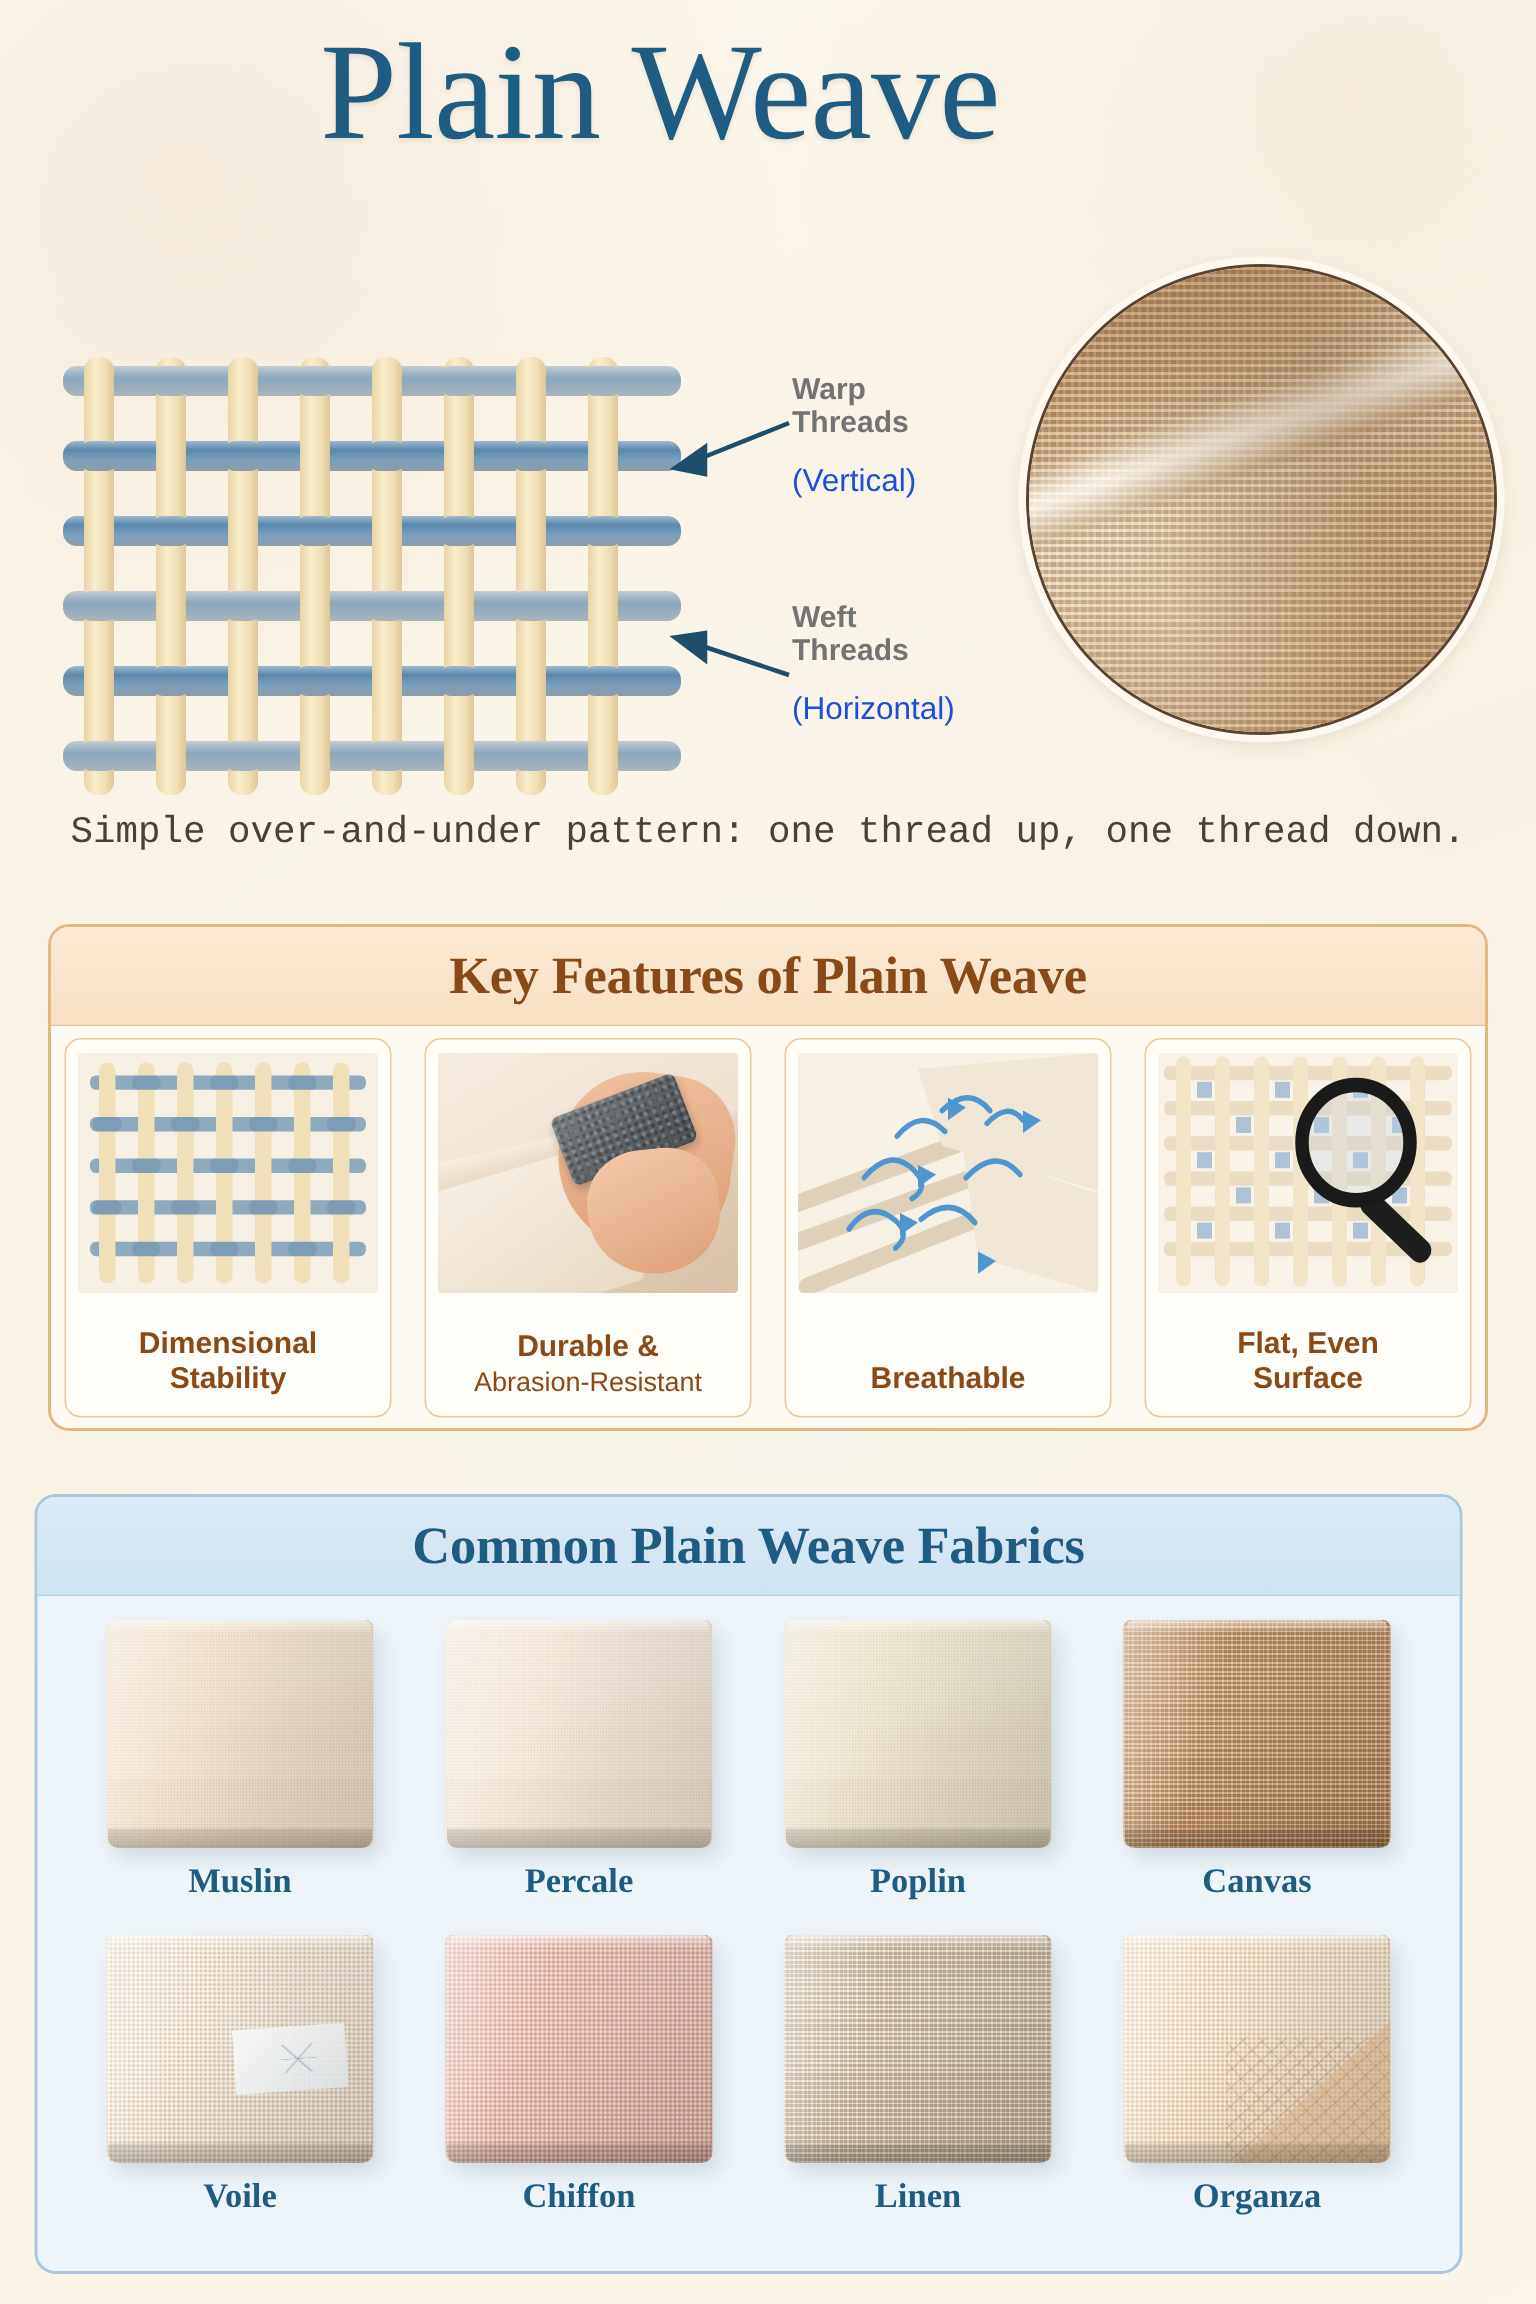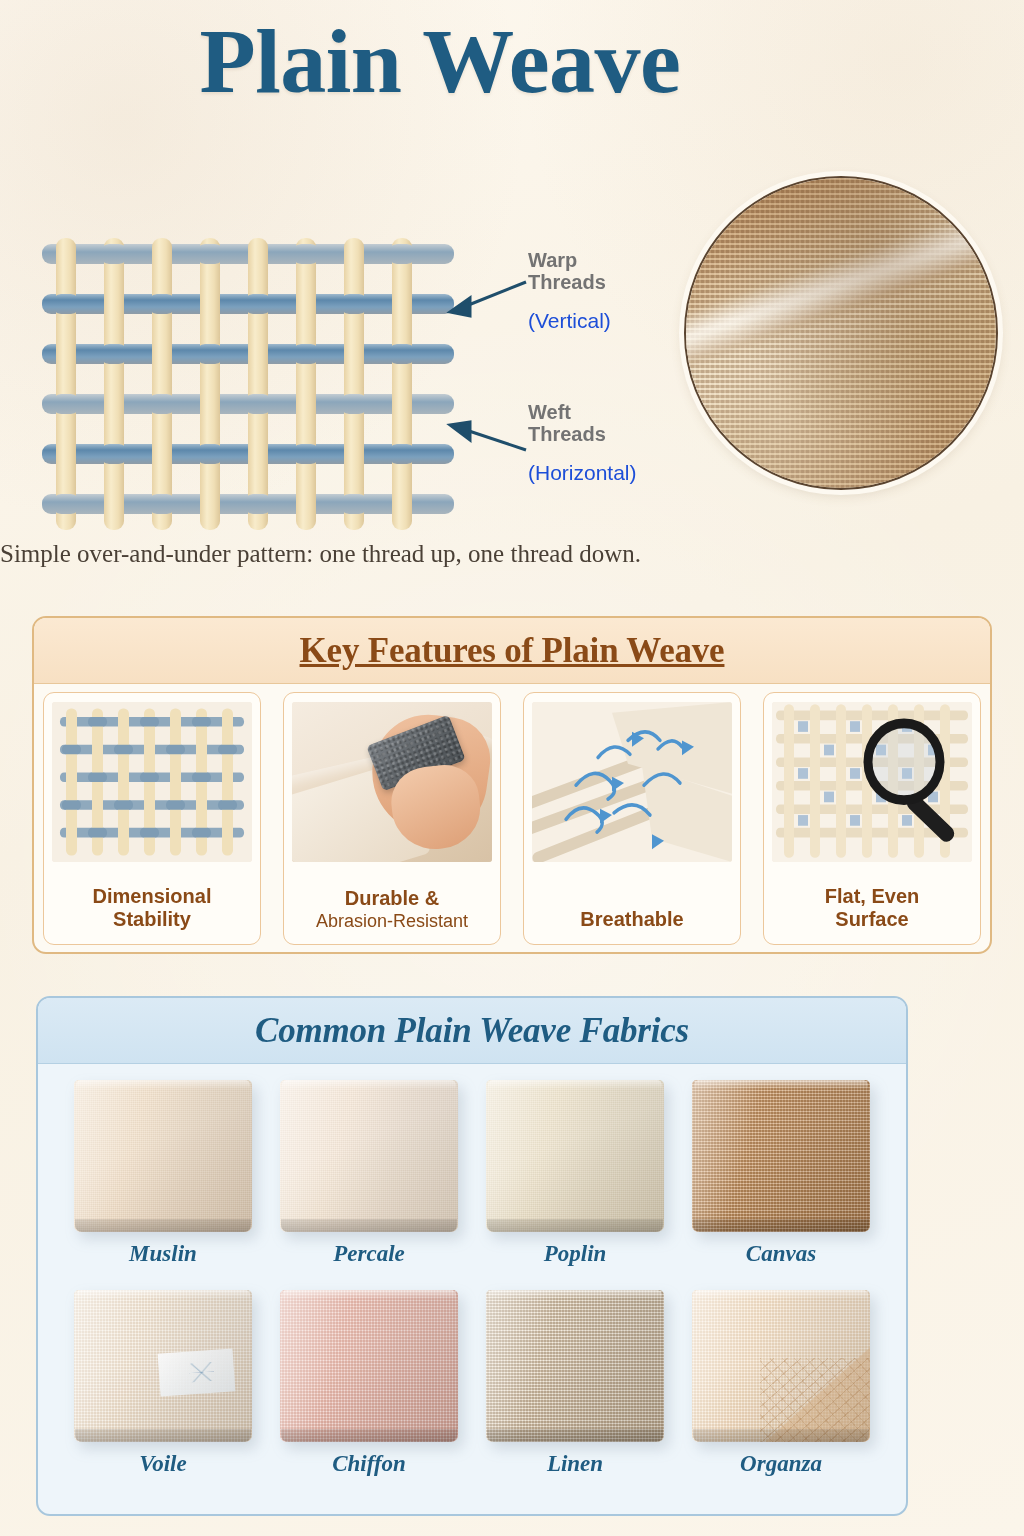--- a/index.html
+++ b/index.html
@@ -28,21 +28,21 @@
   }
 
   .page { position: relative; z-index: 1; width: 1024px; height: 1536px; }
 
   
   .title {
     position: absolute;
     top: 14px; left: 0; width: 880px;
     text-align: center;
     font-family: "Liberation Serif", serif;
-    font-weight: bold;
+    font-weight: normal;
     font-size: 92px;
     line-height: 1.04;
     color: #1f5c82;
     letter-spacing: -.5px;
     text-shadow: 0 2px 3px rgba(120,90,50,.12);
   }
   .subtitle {
     position: absolute;
     top: 148px; left: 0; width: 780px;
     text-align: center;
@@ -120,21 +120,22 @@
   .burlap-shade {
     position: absolute; inset: 0;
     background: radial-gradient(ellipse at 62% 22%, rgba(120,84,48,.30), transparent 58%),
                 radial-gradient(ellipse at 30% 78%, rgba(255,250,240,.28), transparent 52%);
   }
 
   
   .caption {
     position: absolute;
     left: 0; top: 540px; width: 1024px;
-    font-family: Liberation Serif, serif;
+    text-align: center;
+    font-family: Liberation Mono, monospace;
     font-size: 25px;
     color: #4a4036;
   }
 
   
   .panel {
     position: absolute;
     border-radius: 14px;
     overflow: hidden;
   }
@@ -149,21 +150,20 @@
     background: linear-gradient(180deg, #fbe9d2, #f7e0c3);
     border-bottom: 1px solid #e8c79a;
     display: flex; align-items: center; justify-content: center;
   }
   .panel-features .panel-head span {
     font-family: "Liberation Serif", serif;
     font-weight: bold;
     font-size: 35px;
     color: #8a4a17;
     letter-spacing: -.2px;
-    text-decoration: underline;
   }
 
   .feature-row {
     display: flex;
     gap: 22px;
     padding: 8px 9px 10px 9px;
   }
   .feature-card {
     flex: 1;
     border: 1.5px solid #ecc79b;
@@ -243,25 +243,24 @@
   .abr-block::after {
     content:"";
     position:absolute; inset:0;
     background: radial-gradient(circle at 20% 25%, rgba(255,255,255,.22) 0 1px, transparent 2px) 0 0/6px 6px,
                 radial-gradient(circle at 60% 70%, rgba(0,0,0,.25) 0 1px, transparent 2px) 0 0/5px 5px;
     border-radius: 5px;
   }
 
   
   .panel-fabrics {
-    left: 36px; top: 996px;
-    width: 872px; height: 520px;
+    left: 23px; top: 996px;
+    width: 952px; height: 520px;
     border: 2px solid #a8c7dd;
     background: #eef5fa;
-    font-style: italic;
   }
   .panel-fabrics .panel-head {
     height: 66px;
     background: linear-gradient(180deg, #dbeaf5, #cfe3f1);
     border-bottom: 1px solid #b4d0e3;
     display: flex; align-items: center; justify-content: center;
   }
   .panel-fabrics .panel-head span {
     font-family: "Liberation Serif", serif;
     font-weight: bold;

